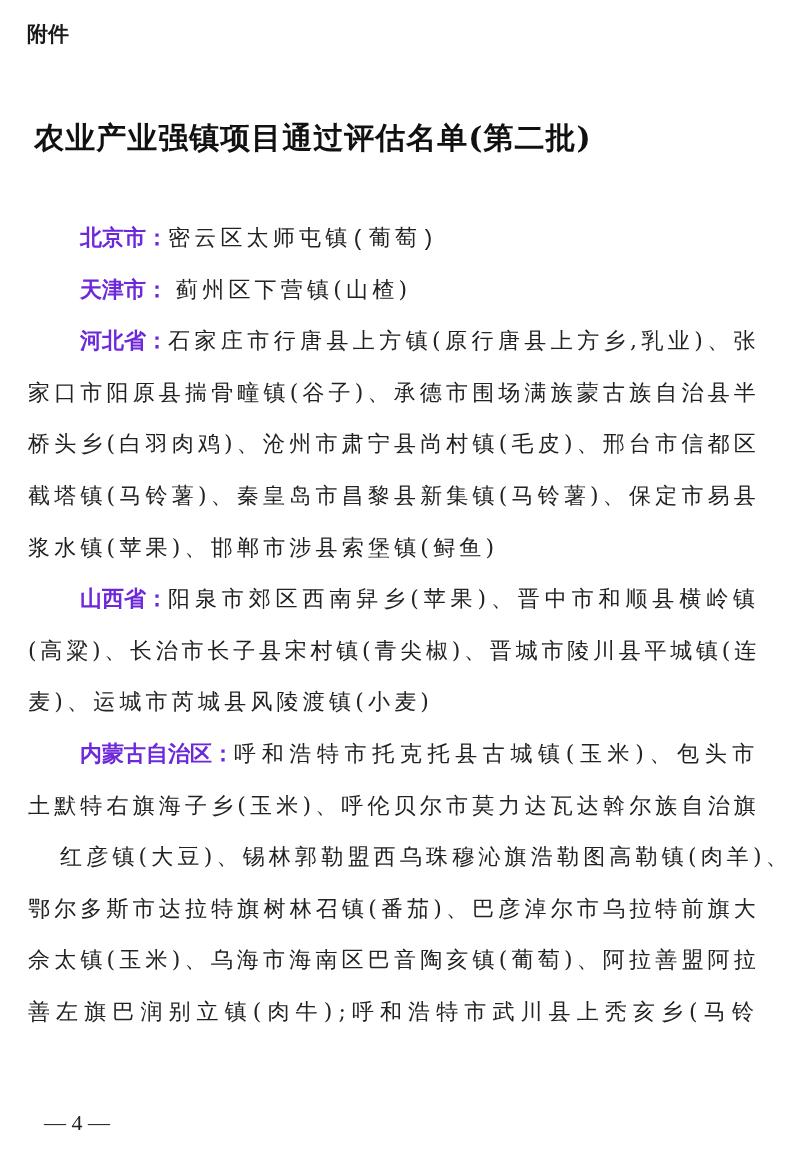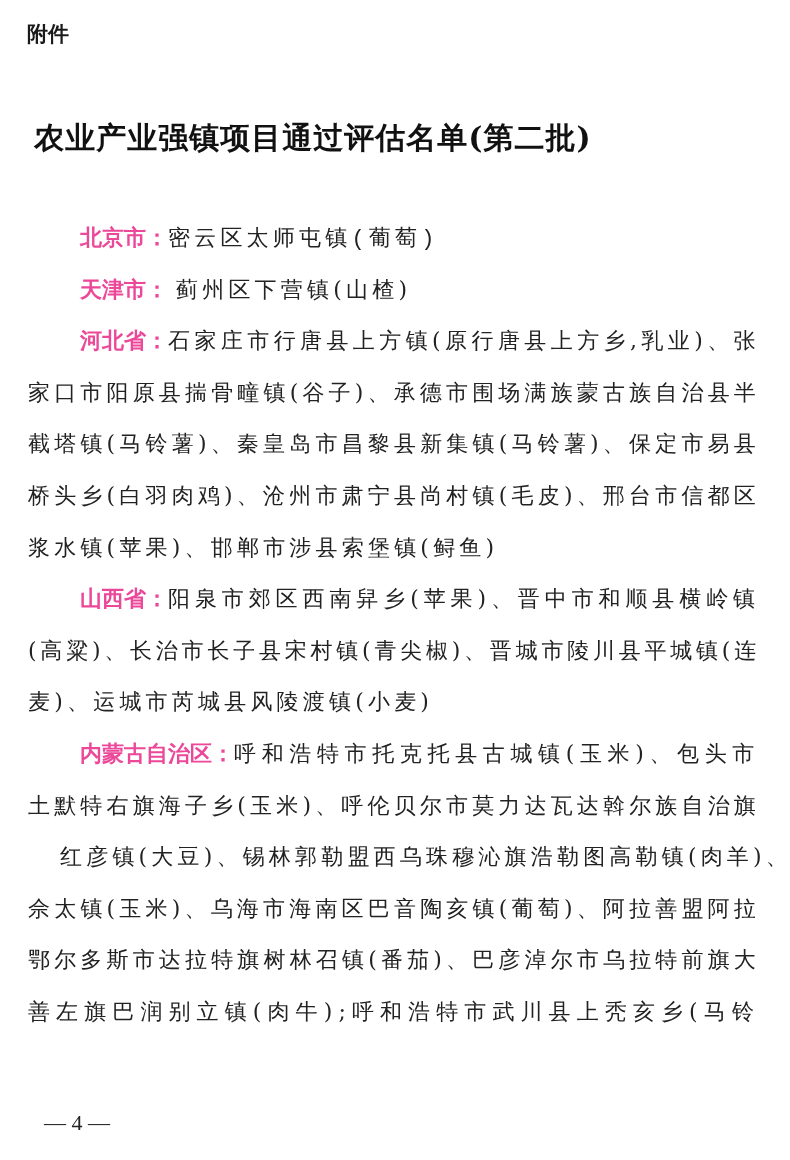--- a/index.html
+++ b/index.html
@@ -23,21 +23,21 @@
     .line {
       height: 51.6px; line-height: 36px;
       font-size: 22px;
       white-space: nowrap;
       display: flex; justify-content: space-between;
       color: #222;
     }
     .line.first { padding-left: 52px; }
     .line.last { justify-content: flex-start; }
     .line .seg { white-space: pre; }
-    .lbl { font-weight: bold; font-family: "DejaVu Sans", "Liberation Sans", sans-serif; color: #ec4899; text-align: right; }
+    .lbl { font-weight: bold; font-family: "DejaVu Sans", "Liberation Sans", sans-serif; color: #6d28d9; text-align: right; }
     .txt { letter-spacing: 4.4px; }
     .last .txt { letter-spacing: 4.4px; }
     .page-num {
       position: absolute; left: 44px; top: 1110px;
       font-size: 22px; color: #222;
       font-family: "Liberation Serif", serif;
     }
   </style>
 </head>
 <body>
@@ -56,24 +56,24 @@
     <span class="seg"><span class="lbl">天津市：</span><span class="txt" style="letter-spacing: 4.2px; margin-left: 8px;">蓟州区下营镇(山楂)</span></span>
   </div>
 
   <div class="line first">
     <span class="seg"><span class="lbl">河北省：</span><span class="txt" style="letter-spacing: 4.40951px;">石家庄市行唐县上方镇(原行唐县上方乡,乳业)、张</span></span>
   </div>
   <div class="line">
     <span class="seg txt" style="letter-spacing: 4.16649px;">家口市阳原县揣骨疃镇(谷子)、承德市围场满族蒙古族自治县半</span>
   </div>
   <div class="line">
-    <span class="seg txt" style="letter-spacing: 4.18854px;">截塔镇(马铃薯)、秦皇岛市昌黎县新集镇(马铃薯)、保定市易县</span>
+    <span class="seg txt" style="letter-spacing: 4.18854px;">桥头乡(白羽肉鸡)、沧州市肃宁县尚村镇(毛皮)、邢台市信都区</span>
   </div>
   <div class="line">
-    <span class="seg txt" style="letter-spacing: 4.18854px;">桥头乡(白羽肉鸡)、沧州市肃宁县尚村镇(毛皮)、邢台市信都区</span>
+    <span class="seg txt" style="letter-spacing: 4.18854px;">截塔镇(马铃薯)、秦皇岛市昌黎县新集镇(马铃薯)、保定市易县</span>
   </div>
   <div class="line last">
     <span class="seg txt" style="letter-spacing: 4.2px;">浆水镇(苹果)、邯郸市涉县索堡镇(鲟鱼)</span>
   </div>
 
   <div class="line first">
     <span class="seg"><span class="lbl">山西省：</span><span class="txt" style="letter-spacing: 4.90557px;">阳泉市郊区西南舁乡(苹果)、晋中市和顺县横岭镇</span></span>
   </div>
   <div class="line">
     <span class="seg txt" style="letter-spacing: 3.77671px;">(高粱)、长治市长子县宋村镇(青尖椒)、晋城市陵川县平城镇(连</span>
@@ -85,23 +85,23 @@
   <div class="line first">
     <span class="seg"><span class="lbl">内蒙古自治区：</span><span class="txt" style="letter-spacing: 5.64141px;">呼和浩特市托克托县古城镇(玉米)、包头市</span></span>
   </div>
   <div class="line">
     <span class="seg txt" style="letter-spacing: 4.16649px;">土默特右旗海子乡(玉米)、呼伦贝尔市莫力达瓦达斡尔族自治旗</span>
   </div>
   <div class="line">
     <span class="seg txt" style="letter-spacing: 4.18854px; margin-left: 32px;">红彦镇(大豆)、锡林郭勒盟西乌珠穆沁旗浩勒图高勒镇(肉羊)、</span>
   </div>
   <div class="line">
-    <span class="seg txt" style="letter-spacing: 4.18854px;">佘太镇(玉米)、乌海市海南区巴音陶亥镇(葡萄)、阿拉善盟阿拉</span>
+    <span class="seg txt" style="letter-spacing: 4.16649px;">鄂尔多斯市达拉特旗树林召镇(番茄)、巴彦淖尔市乌拉特前旗大</span>
   </div>
   <div class="line">
-    <span class="seg txt" style="letter-spacing: 4.16649px;">鄂尔多斯市达拉特旗树林召镇(番茄)、巴彦淖尔市乌拉特前旗大</span>
+    <span class="seg txt" style="letter-spacing: 4.18854px;">佘太镇(玉米)、乌海市海南区巴音陶亥镇(葡萄)、阿拉善盟阿拉</span>
   </div>
   <div class="line">
     <span class="seg txt" style="letter-spacing: 6.101px;">善左旗巴润别立镇(肉牛);呼和浩特市武川县上秃亥乡(马铃</span>
   </div>
 </div>
 
 <div class="page-num">— 4 —</div>
 
 </body></html>

